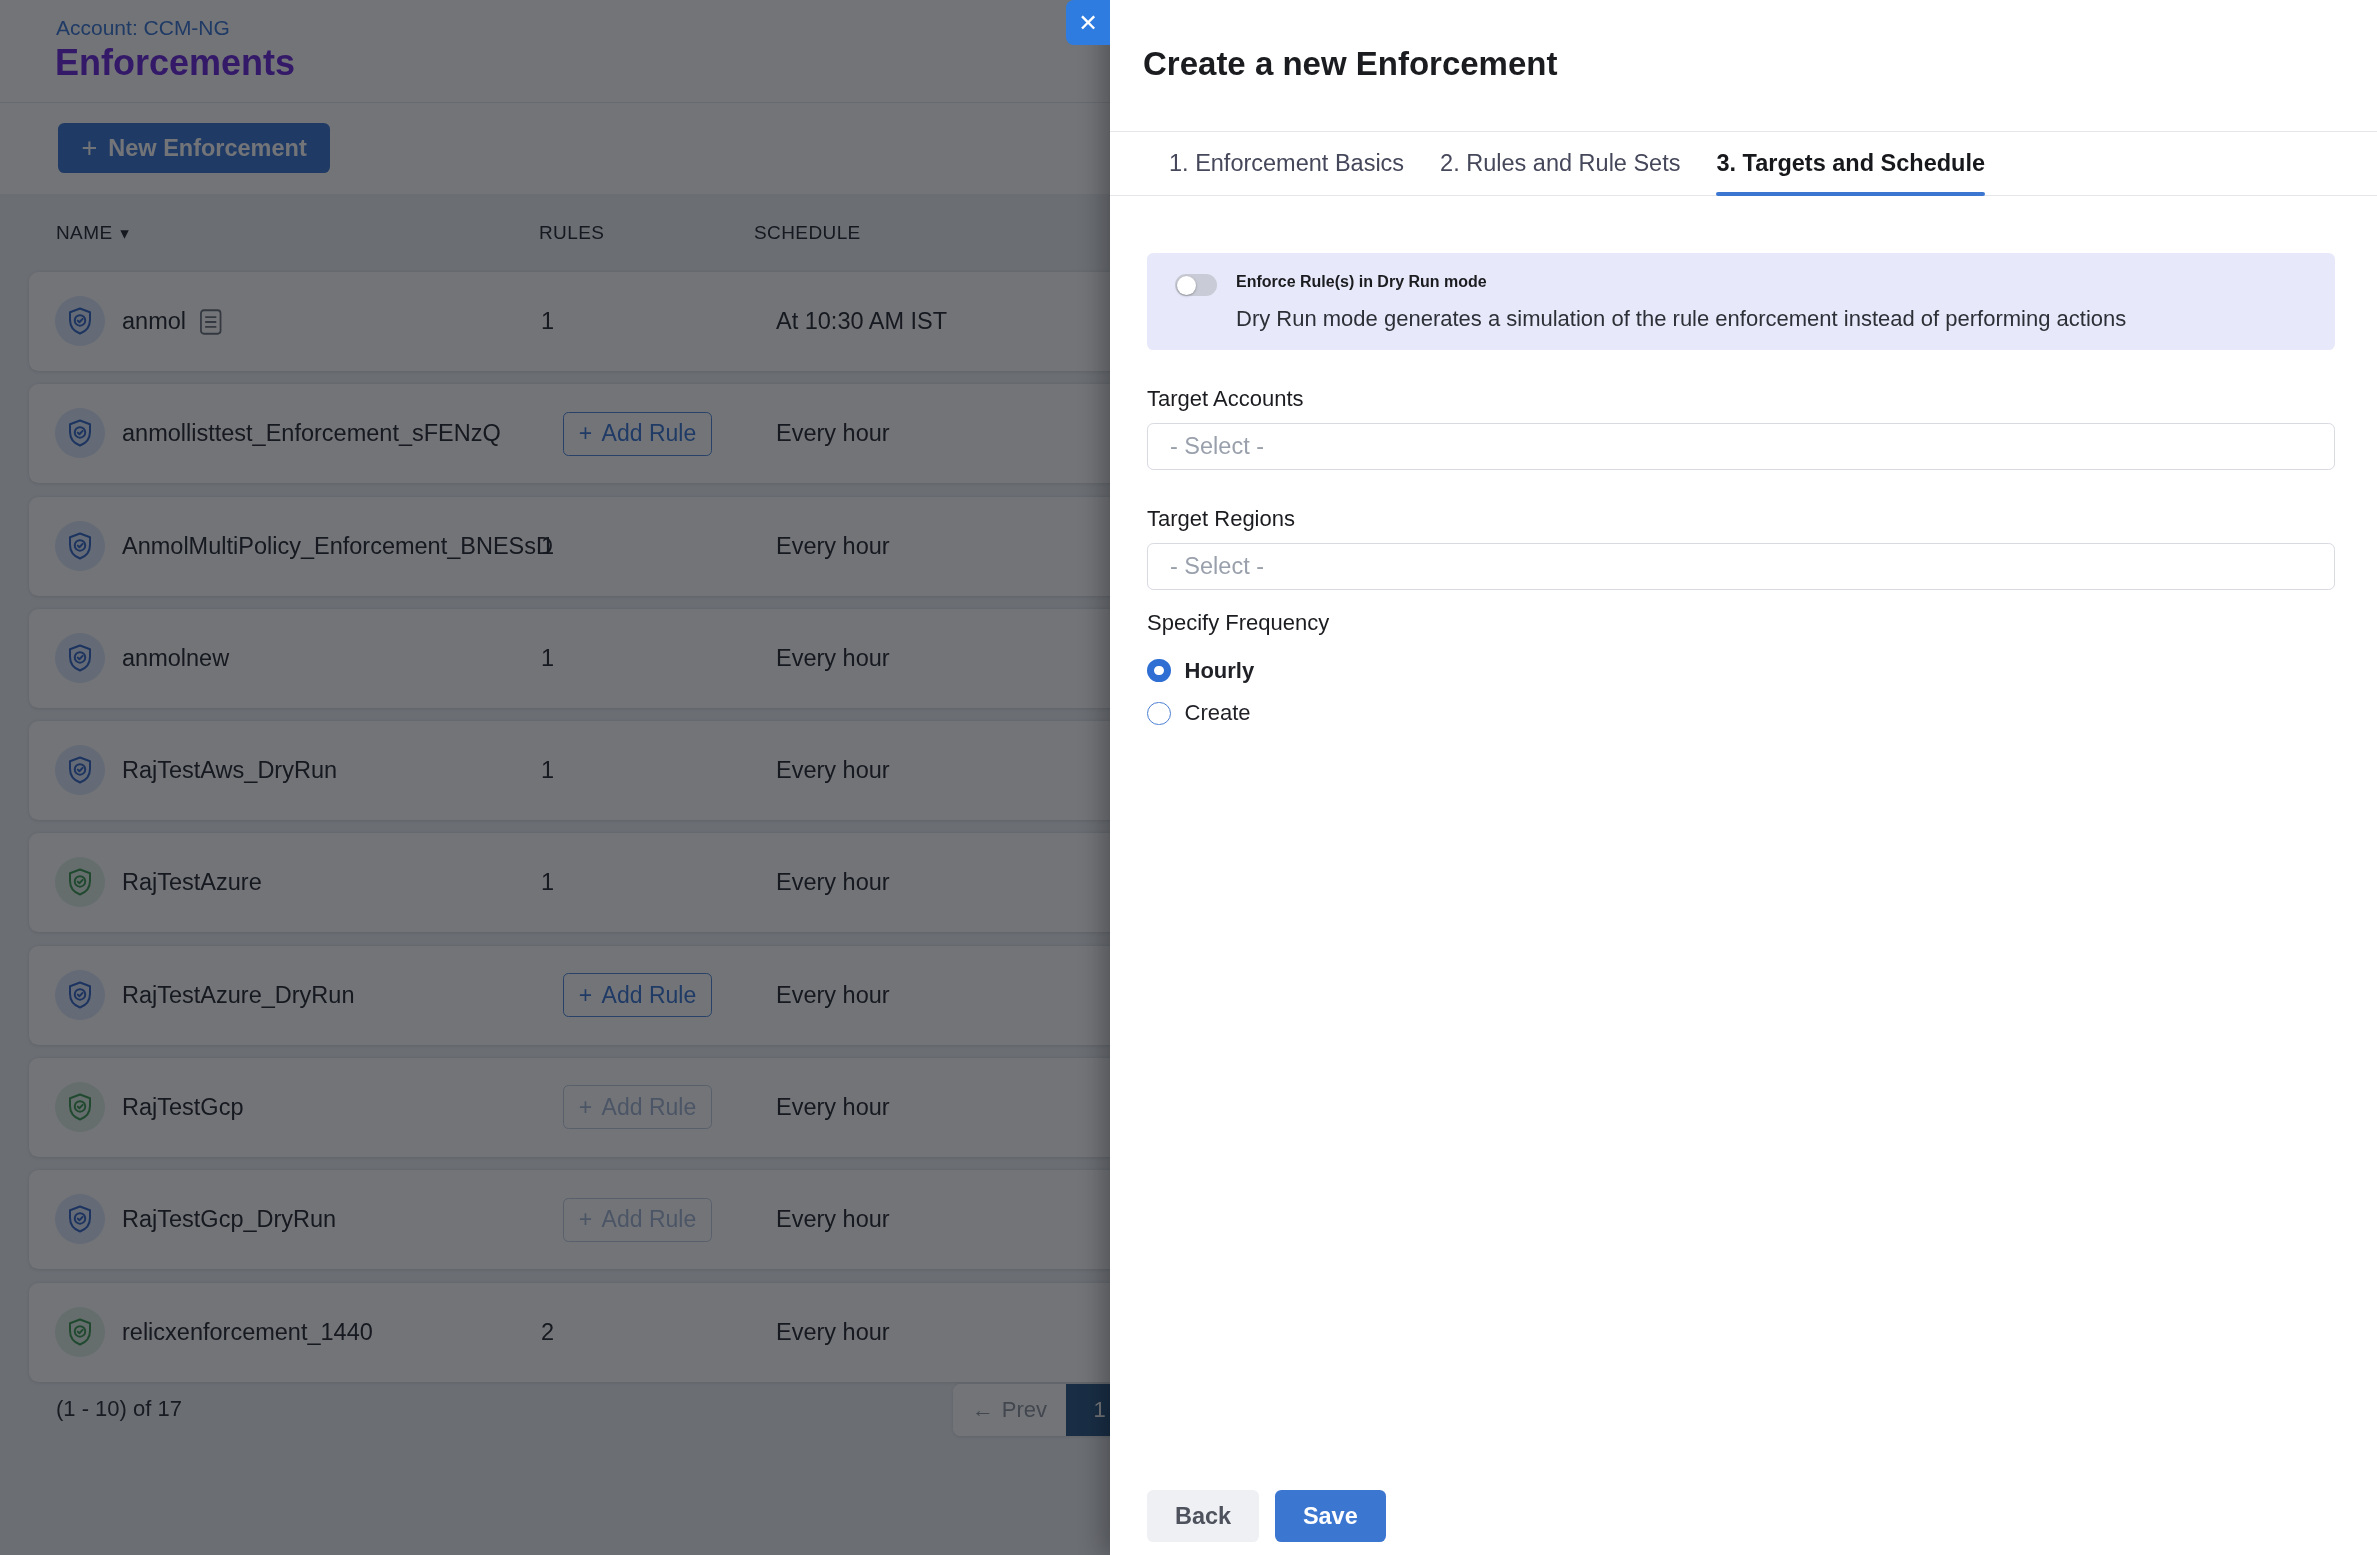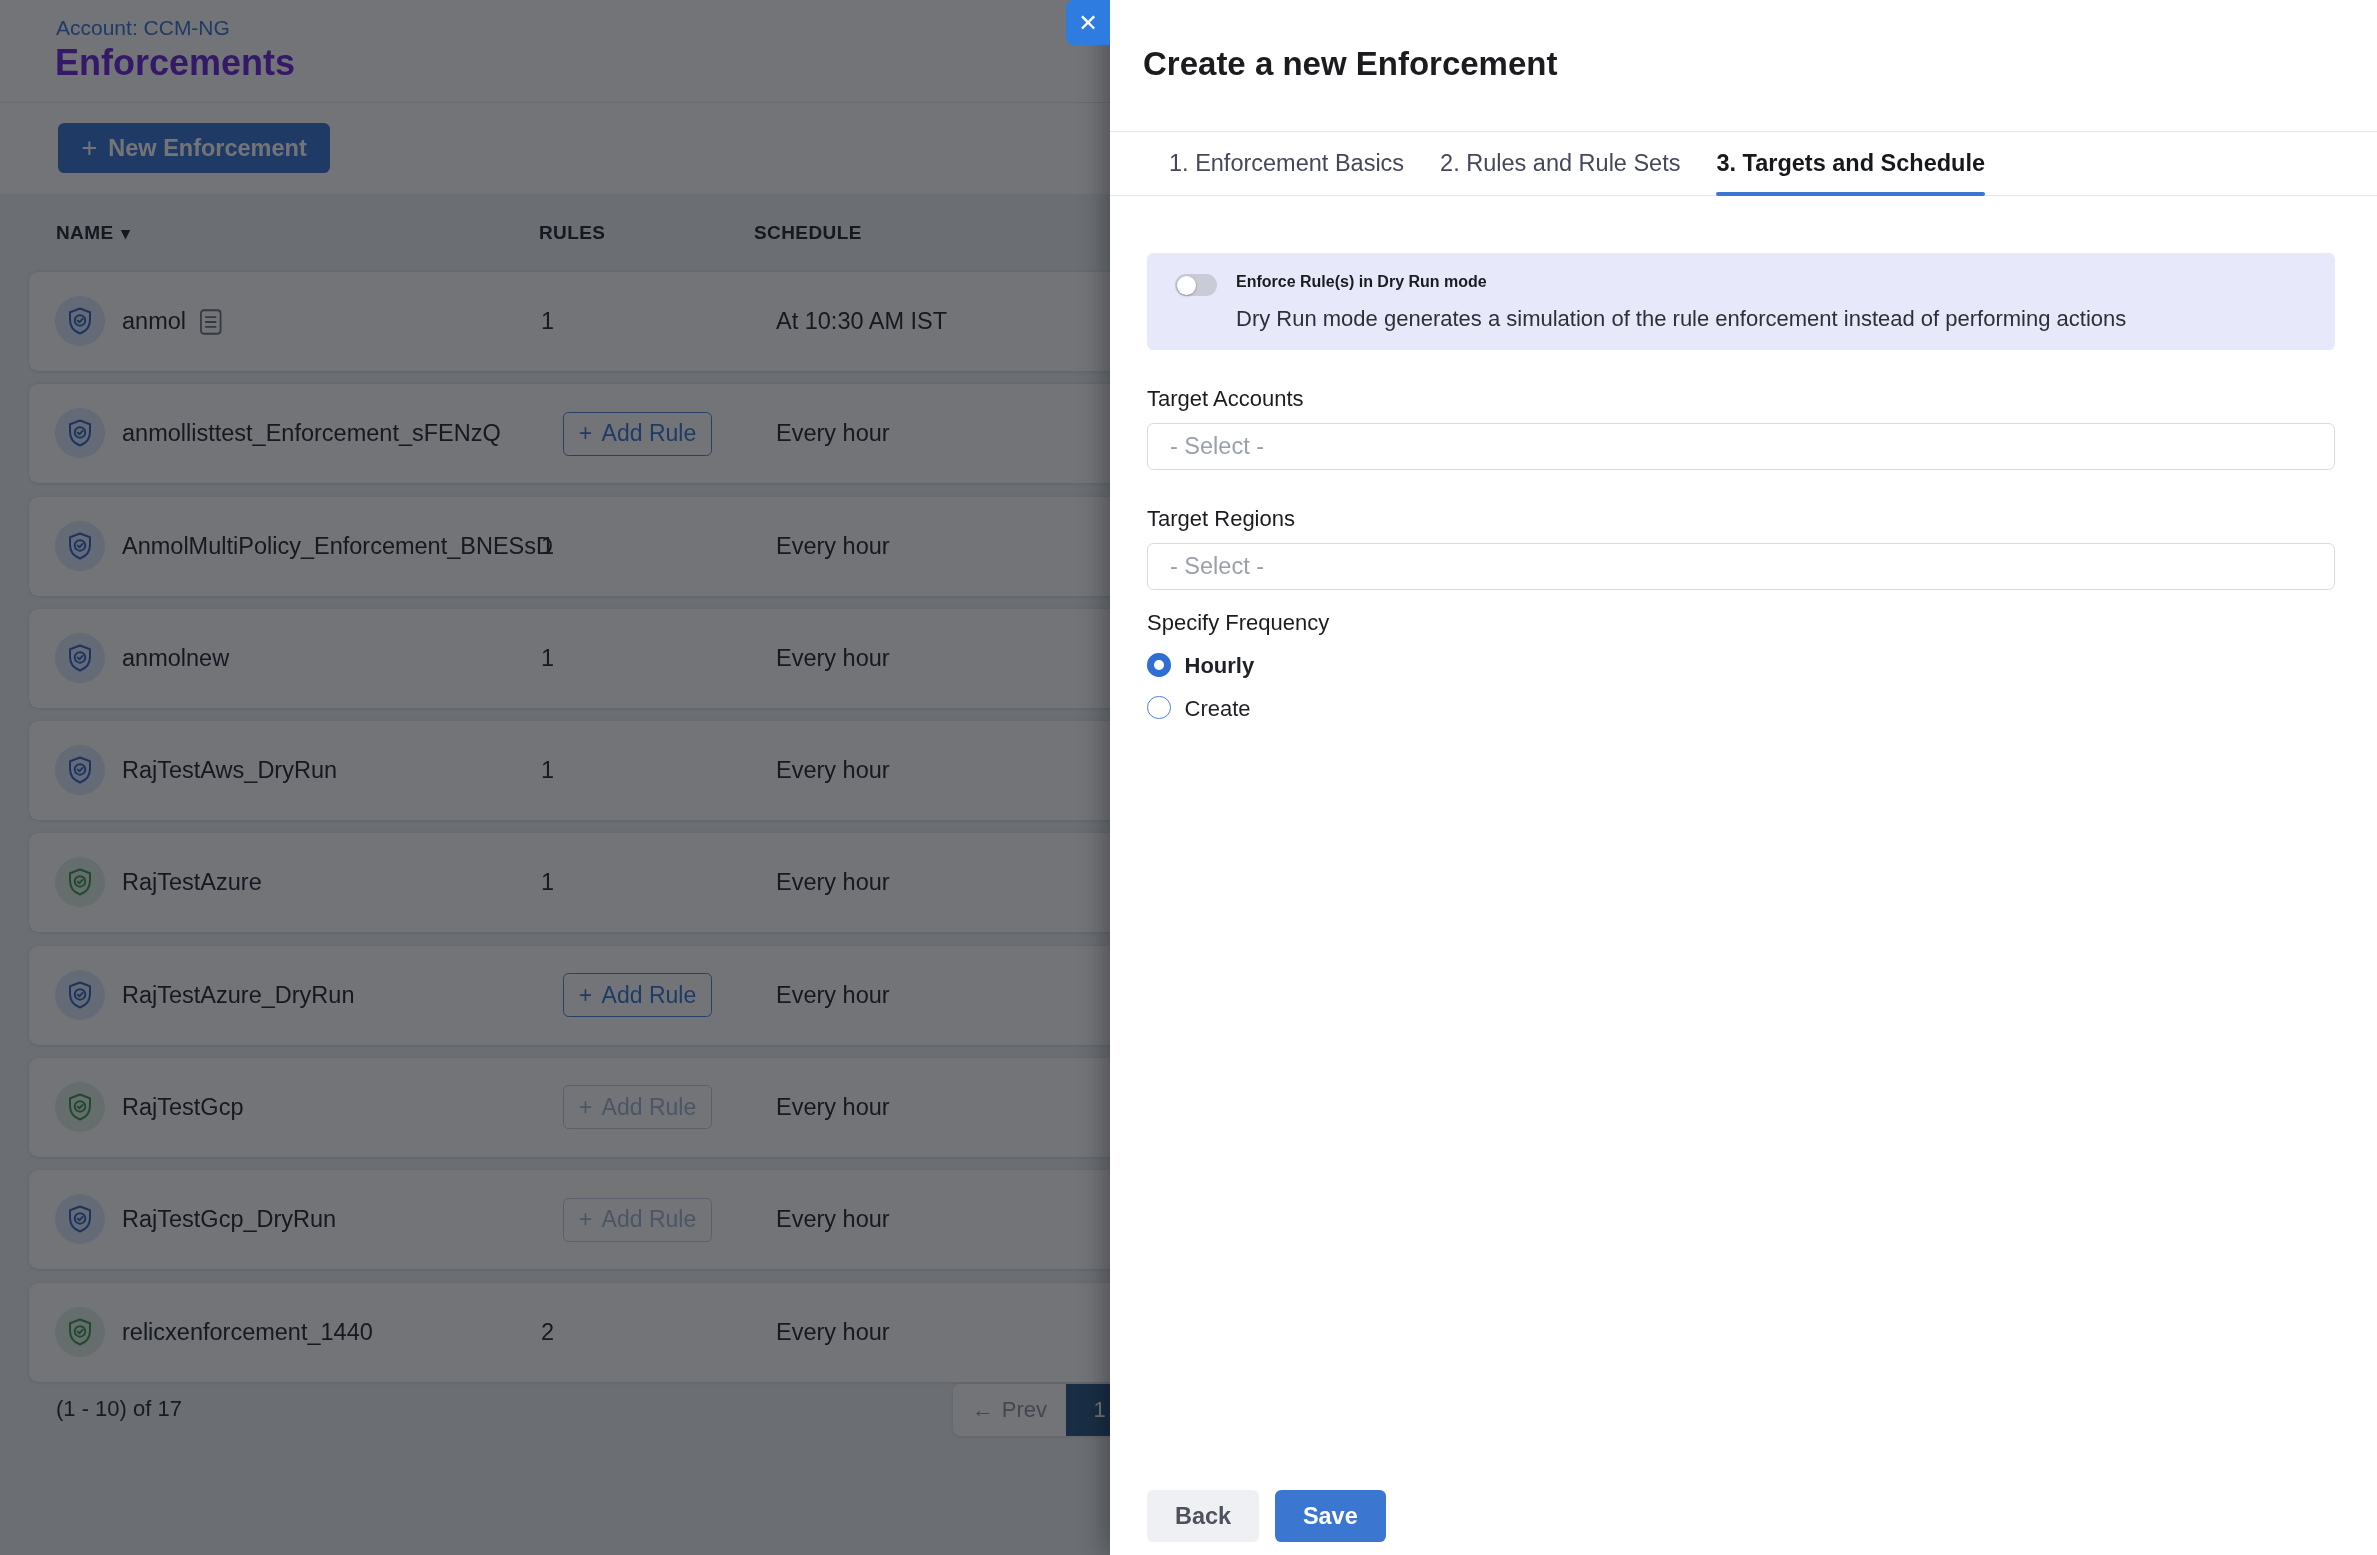--- a/index.html
+++ b/index.html
@@ -12,21 +12,21 @@
   .page{position:absolute;inset:0;}
   .page-header{position:absolute;top:0;left:0;right:0;height:102px;background:#fff;border-bottom:0.8px solid #e4e6ea;}
   .account-link{position:absolute;left:56px;top:15.7px;font-size:21px;color:#3b76d1;cursor:pointer;}
   .page-title{position:absolute;left:55px;top:42px;font-size:36px;font-weight:700;color:#6d28d9;}
   .toolbar{position:absolute;top:103px;left:0;right:0;height:91px;background:#fff;border-bottom:0.8px solid #e4e6ea;}
   .new-btn{position:absolute;left:58px;top:20.4px;height:50px;padding:0 23.5px;background:#3b76d1;color:#fff;
     border:none;border-radius:6.3px;font-size:23.5px;font-weight:600;display:flex;align-items:center;gap:11px;cursor:pointer;}
   .new-btn .plus{font-size:27px;font-weight:400;line-height:1;}
   .listing{position:absolute;top:194px;left:0;right:0;bottom:0;background:#eef0f3;}
   .thead{position:absolute;top:28px;left:0;right:0;height:31px;}
-  .th{position:absolute;font-size:19px;font-weight:700;color:#24262e;letter-spacing:0.4px;}
+  .th{position:absolute;font-size:19px;font-weight:400;color:#24262e;letter-spacing:0.4px;}
   .th.name{left:56px;}
   .th.rules{left:539px;}
   .th.schedule{left:754px;}
   .sort-caret{font-size:17px;color:#24262e;margin-left:7.8px;}
   .rows{position:absolute;top:78px;left:29px;right:0;}
   .row{height:99px;margin-bottom:13.3px;background:#fff;border-radius:9.4px;position:relative;
     box-shadow:0 0.8px 3.1px rgba(20,30,45,0.12);cursor:pointer;}
   .shield-wrap{position:absolute;left:26px;top:24px;width:50px;height:50px;border-radius:50%;
     display:flex;align-items:center;justify-content:center;}
   .shield-wrap.blue{background:#dde9f9;color:#3467c4;}
@@ -68,21 +68,21 @@
     box-shadow:0 0.8px 2.4px rgba(0,0,0,0.35);}
   .dry-title{position:absolute;left:89px;top:20.4px;font-size:16px;font-weight:700;color:#1b1c20;}
   .dry-desc{position:absolute;left:89px;top:53px;font-size:22px;color:#2e3038;}
   .field-label{margin-top:36px;font-size:22px;font-weight:500;color:#1b1c20;}
   .field-label.second{}
   .select-box{margin-top:11px;height:45px;border:0.8px solid #d7dae1;border-radius:6.3px;background:#fff;
     display:flex;align-items:center;padding-left:22px;cursor:pointer;}
   .placeholder{font-size:23.5px;color:#99a0ac;}
   .freq-label{margin-top:20px;font-size:22px;font-weight:500;color:#1b1c20;}
   .radio-group{margin-top:17px;}
-  .radio-row{display:flex;height:35px;margin-bottom:7.8px;cursor:pointer;}
+  .radio-row{display:flex;align-items:center;height:35px;margin-bottom:7.8px;cursor:pointer;}
   .radio-dot{width:23.5px;height:23.5px;border-radius:50%;background:#fff;box-sizing:border-box;border:1.6px solid #4d7fd2;}
   .radio-row.selected .radio-dot{border:7.8px solid #2f6fd4;}
   .radio-label{margin-left:14px;font-size:22px;color:#1f2127;}
   .radio-row.selected .radio-label{font-weight:600;}
   .modal-footer{position:absolute;left:37px;bottom:14px;display:flex;gap:15.7px;}
   .btn{height:52px;padding:0 28px;border:none;border-radius:6.3px;font-size:23.5px;font-weight:700;cursor:pointer;
     display:flex;align-items:center;justify-content:center;font-family:"Liberation Sans",sans-serif;}
   .btn.back{background:#eff0f4;color:#4e525c;}
   .btn.save{background:#3b76d1;color:#fff;}
 </style>

